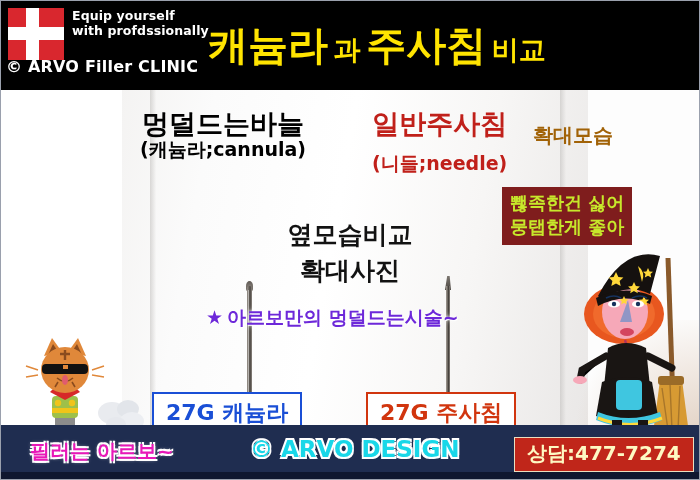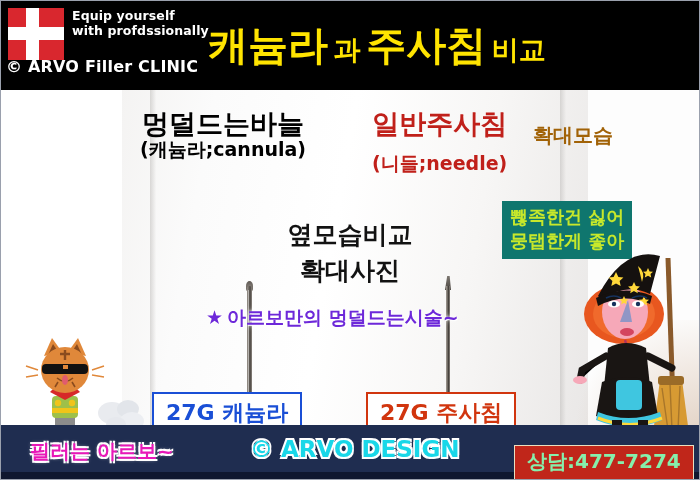--- a/index.html
+++ b/index.html
@@ -55,42 +55,42 @@
   .lbl-red .l2{font-size:19px;display:block;margin-top:16px;}
   .lbl-expand{position:absolute;left:533px;top:122px;color:#a16207;font-size:20px;font-weight:700;}
 
   .center-note{position:absolute;left:232px;top:217px;width:236px;text-align:center;
     color:#121212;font-size:25px;font-weight:700;line-height:36px;}
   .star-note{position:absolute;left:206px;top:305px;color:#6d28d9;font-size:19px;font-weight:700;white-space:nowrap;
     text-shadow:0 0 3px #fff,0 0 6px #fff,1px 1px 0 #fff;}
   .star-note .star{color:#6d28d9;margin-right:4px;}
 
   
-  .greenbox{position:absolute;left:502px;top:201px;background:#0f766e;padding:4px 8px 6px;
+  .greenbox{position:absolute;left:502px;top:187px;background:#7f1d1d;padding:4px 8px 6px;
     color:#c7e82b;font-size:18px;font-weight:700;line-height:24px;text-align:center;white-space:nowrap;}
 
   
   .cap{position:absolute;background:#fff;font-weight:700;font-size:22px;padding:4px 12px 6px;white-space:nowrap;}
   .cap-blue{left:152px;top:392px;border:2px solid #1a4fd6;color:#1a4fd6;}
   .cap-red{left:366px;top:392px;border:2px solid #d1350e;color:#d1350e;}
 
   
   .cat{position:absolute;left:22px;top:330px;width:86px;height:104px;}
   .witch{position:absolute;left:572px;top:252px;width:124px;height:186px;}
   .smoke{position:absolute;left:92px;top:395px;width:56px;height:40px;}
 
   
   .footer{position:absolute;left:0;top:425px;width:700px;height:55px;background:#1f2d50;}
   .footer-bottom{position:absolute;left:0;top:472px;width:700px;height:8px;background:#0f172f;}
   .f-left{position:absolute;left:30px;top:438px;font-size:20px;font-weight:700;color:#e818b8;
     text-shadow:-1.6px -1.6px 0 #fff,1.6px -1.6px 0 #fff,-1.6px 1.6px 0 #fff,1.6px 1.6px 0 #fff,0 0 4px #fff;white-space:nowrap;}
   .f-mid{position:absolute;left:250px;top:436px;font-size:23px;font-weight:700;color:#19d7e8;
     text-shadow:-1.6px -1.6px 0 #fff,1.6px -1.6px 0 #fff,-1.6px 1.6px 0 #fff,1.6px 1.6px 0 #fff;white-space:nowrap;}
   .f-right{position:absolute;left:514px;top:437px;background:#c0261a;border:1px solid #eadfc0;
-    color:#86efac;font-size:20px;font-weight:700;padding:2px 12px 4px;white-space:nowrap;margin-top:8px;}
+    color:#fef9c3;font-size:20px;font-weight:700;padding:2px 12px 4px;white-space:nowrap;}
 
   .frame{position:absolute;left:0;top:0;width:700px;height:480px;border:1px solid #9aa0ad;pointer-events:none;}
 </style>
 </head>
 <body>
 
 <div class="stage">
 
   <div class="header">
     <div class="flag">

